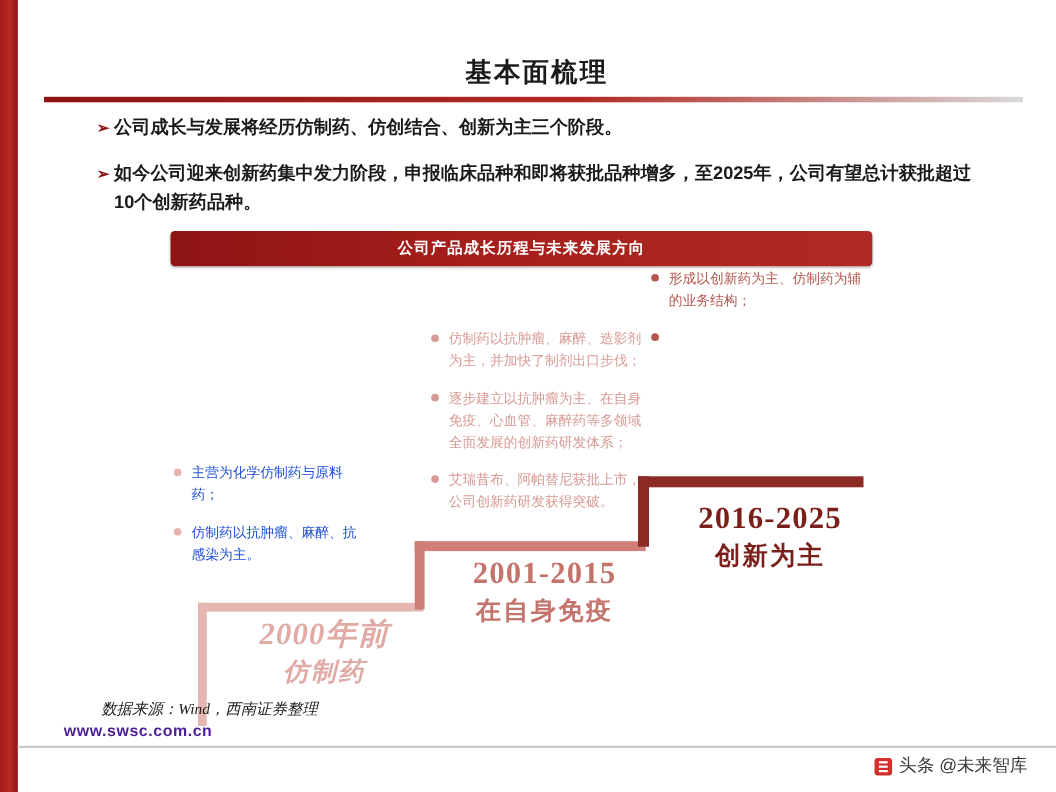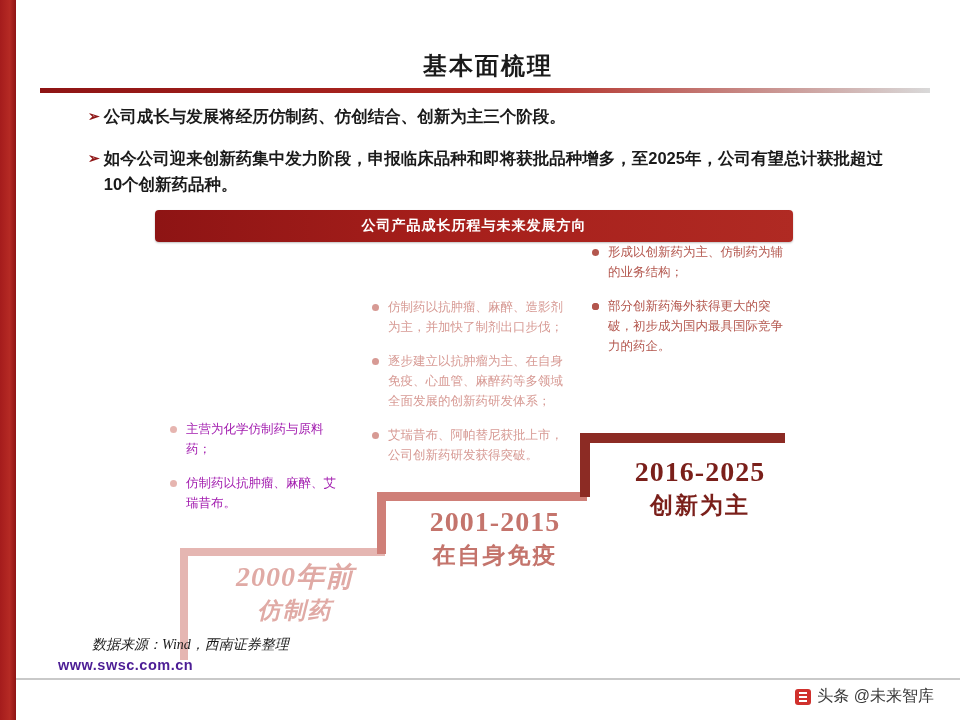--- a/index.html
+++ b/index.html
@@ -185,42 +185,41 @@
     letter-spacing: 2px;
   }
   
   .points {
     position: absolute;
     font-family: "Liberation Serif", serif;
     font-size: 12.5px;
     line-height: 20px;
   }
   .points.col1 {
-    left: 170px;
+    left: 158px;
     top: 420px;
     width: 175px;
-    color: #a21caf;
+    color: #1d4ed8;
   }
   .points.col2 {
-    left: 372px;
+    left: 392px;
     top: 298px;
     width: 192px;
     color: #d79a94;
   }
   .points.col3 {
     left: 592px;
     top: 243px;
     width: 195px;
     color: #b3564d;
   }
   .pt {
     position: relative;
     padding-left: 16px;
     margin-bottom: 14px;
-    font-family: Liberation Mono, monospace;
   }
   .pt .dot {
     position: absolute;
     left: 0;
     top: 6px;
     width: 7px;
     height: 7px;
     border-radius: 50%;
   }
   .col1 .dot { background: #e6b5b0; }
@@ -328,21 +327,21 @@
     <div class="stage-name">创新为主</div>
   </div>
 
   <div class="points col1">
     <div class="pt">
       <span class="dot"></span>
       <span>主营为化学仿制药与原料药；</span>
     </div>
     <div class="pt">
       <span class="dot"></span>
-      <span>仿制药以抗肿瘤、麻醉、艾瑞昔布。</span>
+      <span>仿制药以抗肿瘤、麻醉、抗感染为主。</span>
     </div>
   </div>
 
   <div class="points col2">
     <div class="pt">
       <span class="dot"></span>
       <span>仿制药以抗肿瘤、麻醉、造影剂为主，并加快了制剂出口步伐；</span>
     </div>
     <div class="pt">
       <span class="dot"></span>
@@ -354,24 +353,20 @@
     </div>
   </div>
 
   <div class="points col3">
     <div class="pt">
       <span class="dot"></span>
       <span>形成以创新药为主、仿制药为辅的业务结构；</span>
     </div>
     <div class="pt">
       <span class="dot"></span>
-    </div>
-    <div class="pt">
-      <span class="dot"></span>
-      <span>部分创新药海外获得更大的突破，初步成为国内最具国际竞争力的药企。</span>
     </div>
   </div>
 
   <div class="source">数据来源：Wind，西南证券整理</div>
 
   <div class="footer-rule"></div>
   <div class="footer-url">www.swsc.com.cn</div>
 
   <div class="watermark">
     <span class="wm-icon"></span>

